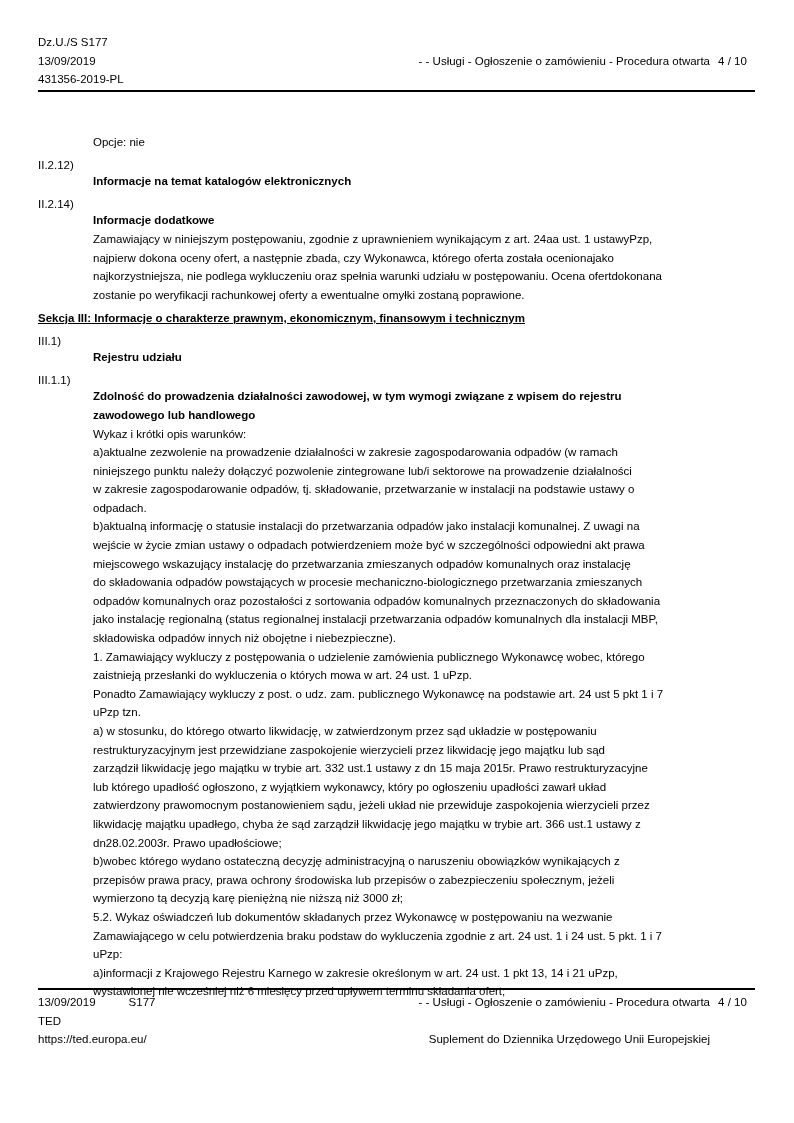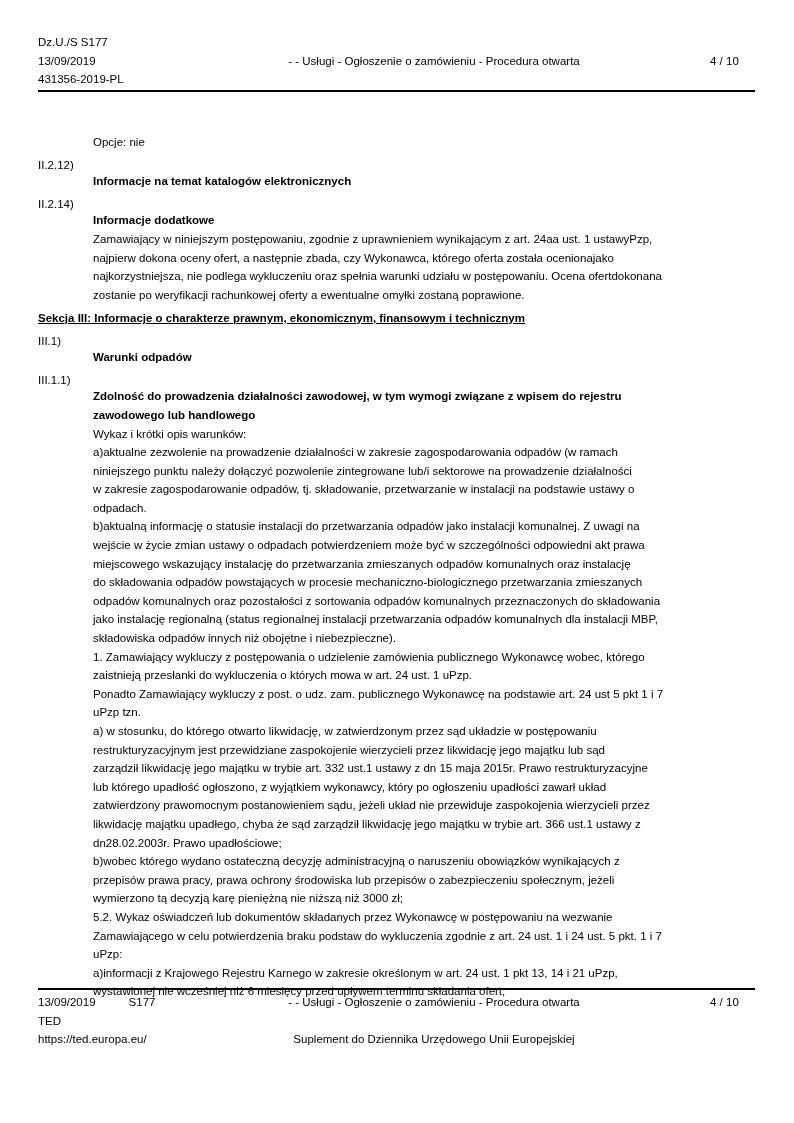--- a/index.html
+++ b/index.html
@@ -10,22 +10,22 @@
     font-size: 11.5px;
     line-height: 18.6px;
     -webkit-font-smoothing: antialiased;
   }
   .page { position: relative; width: 794px; height: 1123px; background: #ffffff; overflow: hidden; }
 
   
   .header { position: absolute; left: 38px; right: 39px; top: 33px; }
   .hrow { display: flex; align-items: baseline; }
   .hleft { width: 120px; flex-shrink: 0; white-space: nowrap; }
-  .hcenter { flex: 1; text-align: center; white-space: nowrap; }
-  .hright { width: 45px; flex-shrink: 0; text-align: left; white-space: nowrap; }
+  .hcenter { flex: 1; text-align: right; white-space: nowrap; }
+  .hright { width: 45px; flex-shrink: 0; text-align: center; white-space: nowrap; }
   .rule { border-bottom: 2px solid #000000; margin-top: 1px; }
 
   
   .content { position: absolute; left: 38px; right: 39px; top: 133px; }
   .sect { display: flex; margin-top: 4.6px; }
   .sect.first { margin-top: 0; }
   .label { width: 55px; flex-shrink: 0; white-space: nowrap; }
   .sec-content { flex: 1; min-width: 0; }
   .sec-heading { font-weight: bold; white-space: pre; margin-top: 16px; }
   .sec-body { white-space: pre; }
@@ -85,21 +85,21 @@
       </div>
     </div>
 
     <div class="sect">
       <div class="divider-heading">Sekcja III: Informacje o charakterze prawnym, ekonomicznym, finansowym i technicznym</div>
     </div>
 
     <div class="sect">
       <div class="label">III.1)</div>
       <div class="sec-content">
-        <div class="sec-heading">Warunki odpadów</div>
+        <div class="sec-heading">Rejestru udziału</div>
       </div>
     </div>
 
     <div class="sect">
       <div class="label">III.1.1)</div>
       <div class="sec-content">
         <div class="sec-heading">Zdolność do prowadzenia działalności zawodowej, w tym wymogi związane z wpisem do rejestru
 zawodowego lub handlowego</div>
         <div class="sec-body">Wykaz i krótki opis warunków:
 a)aktualne zezwolenie na prowadzenie działalności w zakresie zagospodarowania odpadów (w ramach

